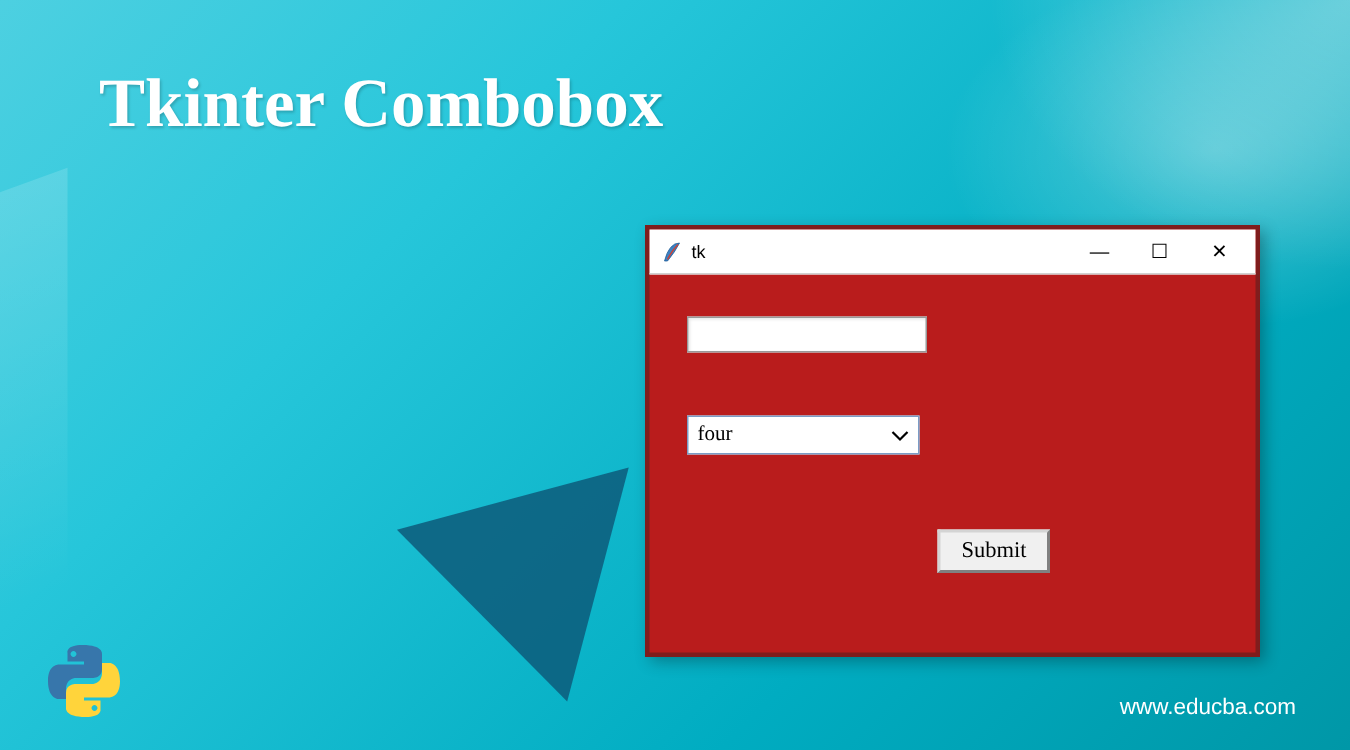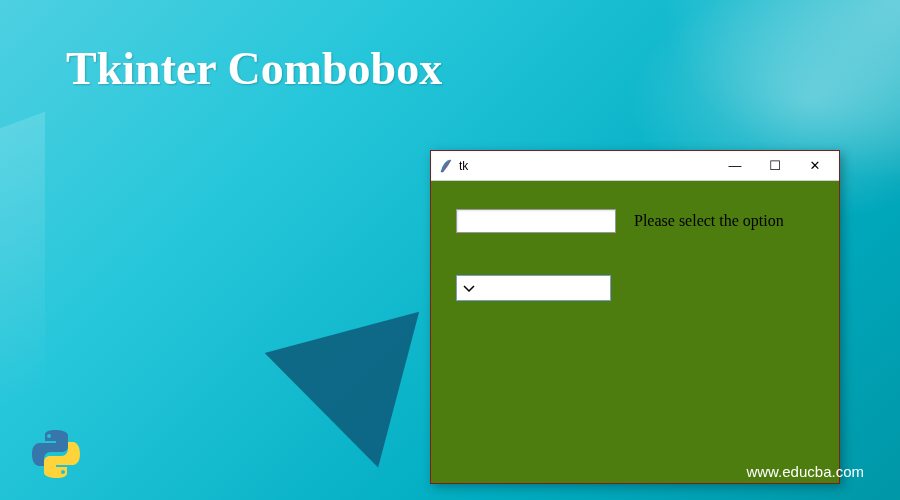--- a/index.html
+++ b/index.html
@@ -51,23 +51,23 @@
       font-family: Georgia, 'Times New Roman', serif;
       text-shadow: 1px 1px 2px rgba(0,0,0,0.2);
       margin-left: 16px;
     }
     
     .tk-window {
       position: absolute;
       top: 150px;
       left: 430px;
       width: 410px;
-      height: 334px;
-      background: #4d7c0f;
-      border: 1px solid #7f1d1d;
+      height: 288px;
+      background: #b91c1c;
+      border: 3px solid #7f1d1d;
       box-shadow: 3px 3px 10px rgba(0,0,0,0.3);
     }
     
     .titlebar {
       height: 30px;
       background: #ffffff;
       border-bottom: 1px solid #d0d0d0;
       display: flex;
       align-items: center;
       padding: 0 4px 0 8px;
@@ -219,31 +219,32 @@
       </div>
       <div class="win-btn close">
         <span>✕</span>
       </div>
     </div>
   </div>
 
   <div class="window-body">
     <div class="row1">
       <input type="text" class="text-input" value="" style="">
-      <span class="prompt-label">Please select the option</span>
     </div>
 
     <div class="combobox">
+      <span class="combo-value">four</span>
       <span class="chevron">
         <svg width="12" height="8" viewBox="0 0 12 8">
           <path d="M1 1 L6 6 L11 1" fill="none" stroke="#000" stroke-width="1.5"></path>
         </svg>
       </span>
     </div>
 
+    <button class="submit-btn">Submit</button>
   </div>
 </div>
 
 <svg class="python-logo" viewBox="0 0 56 56">
   <path d="M27 4 C16 4 17 9 17 9 L17 15 L28 15 L28 17 L12 17 C12 17 4 16 4 28 C4 40 11 40 11 40 L16 40 L16 33 C16 33 16 26 23 26 L34 26 C34 26 40 26 40 20 L40 10 C40 10 41 4 27 4 Z M21 8 C22 8 23 9 23 10 C23 11 22 12 21 12 C20 12 19 11 19 10 C19 9 20 8 21 8 Z" fill="#3776ab"></path>
   <path d="M29 52 C40 52 39 47 39 47 L39 41 L28 41 L28 39 L44 39 C44 39 52 40 52 28 C52 16 45 16 45 16 L40 16 L40 23 C40 23 40 30 33 30 L22 30 C22 30 16 30 16 36 L16 46 C16 46 15 52 29 52 Z M35 48 C34 48 33 47 33 46 C33 45 34 44 35 44 C36 44 37 45 37 46 C37 47 36 48 35 48 Z" fill="#ffd43b"></path>
 </svg>
 
 <div class="watermark">www.educba.com</div>
 

